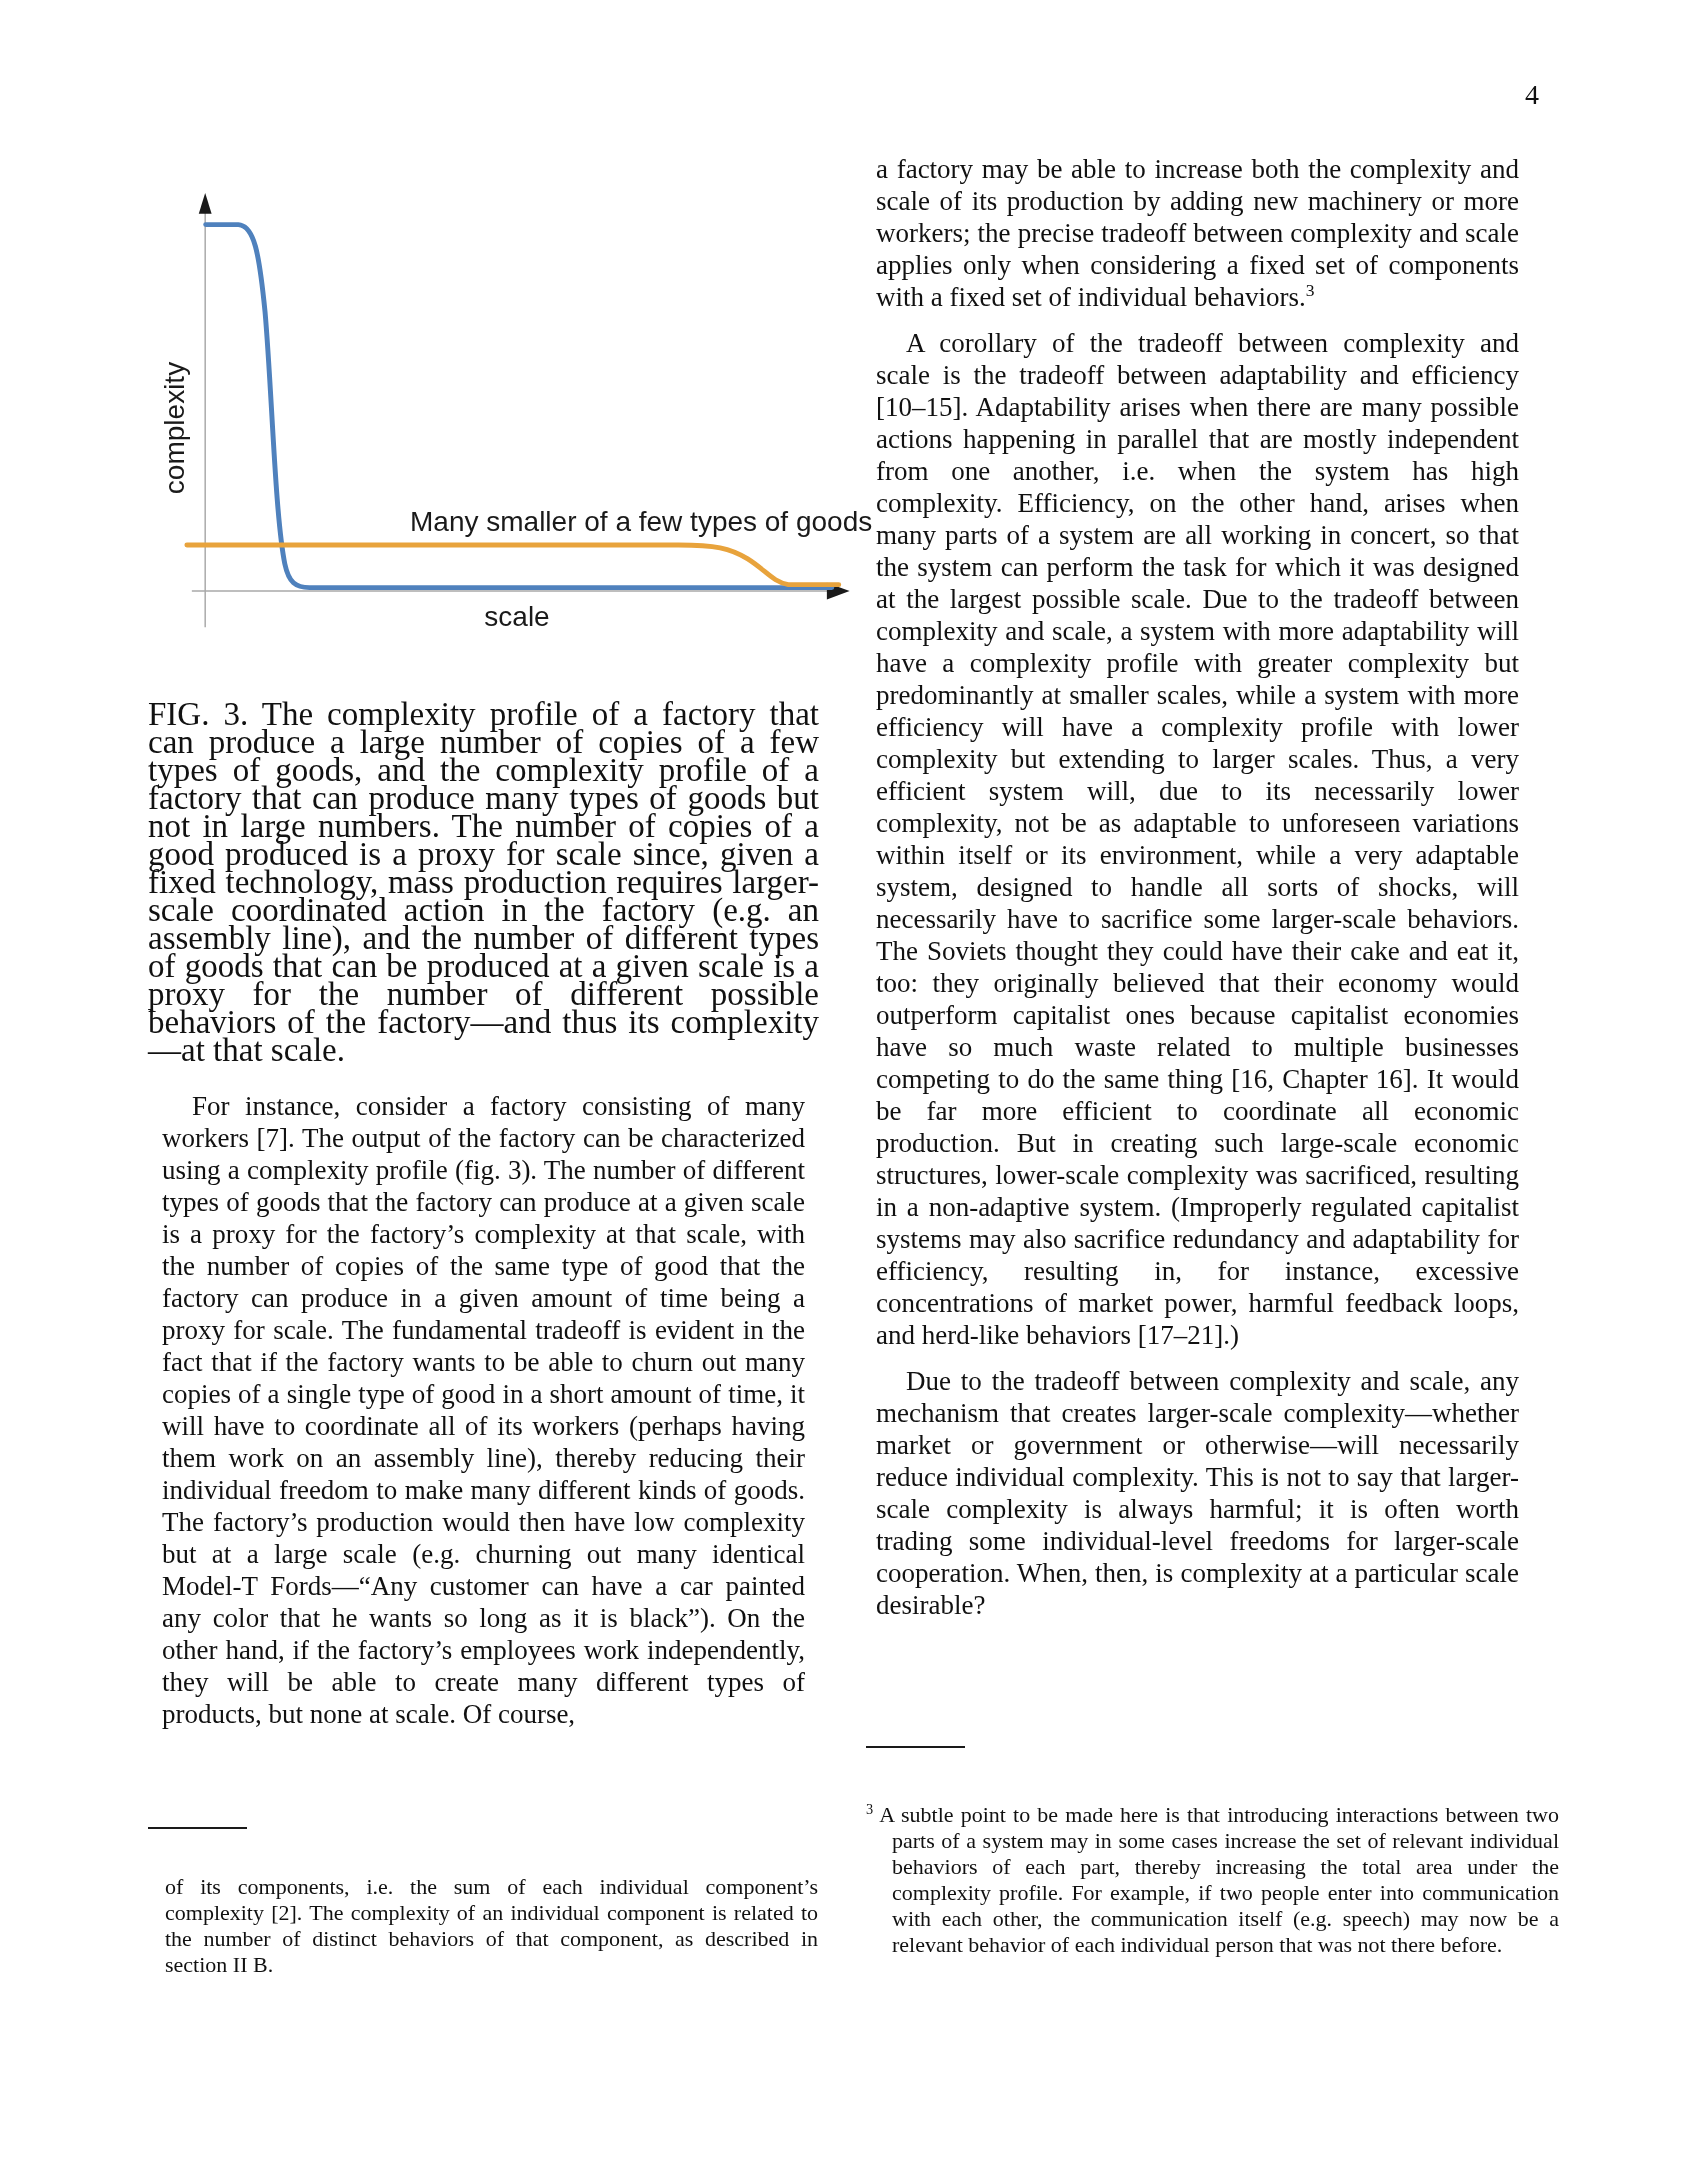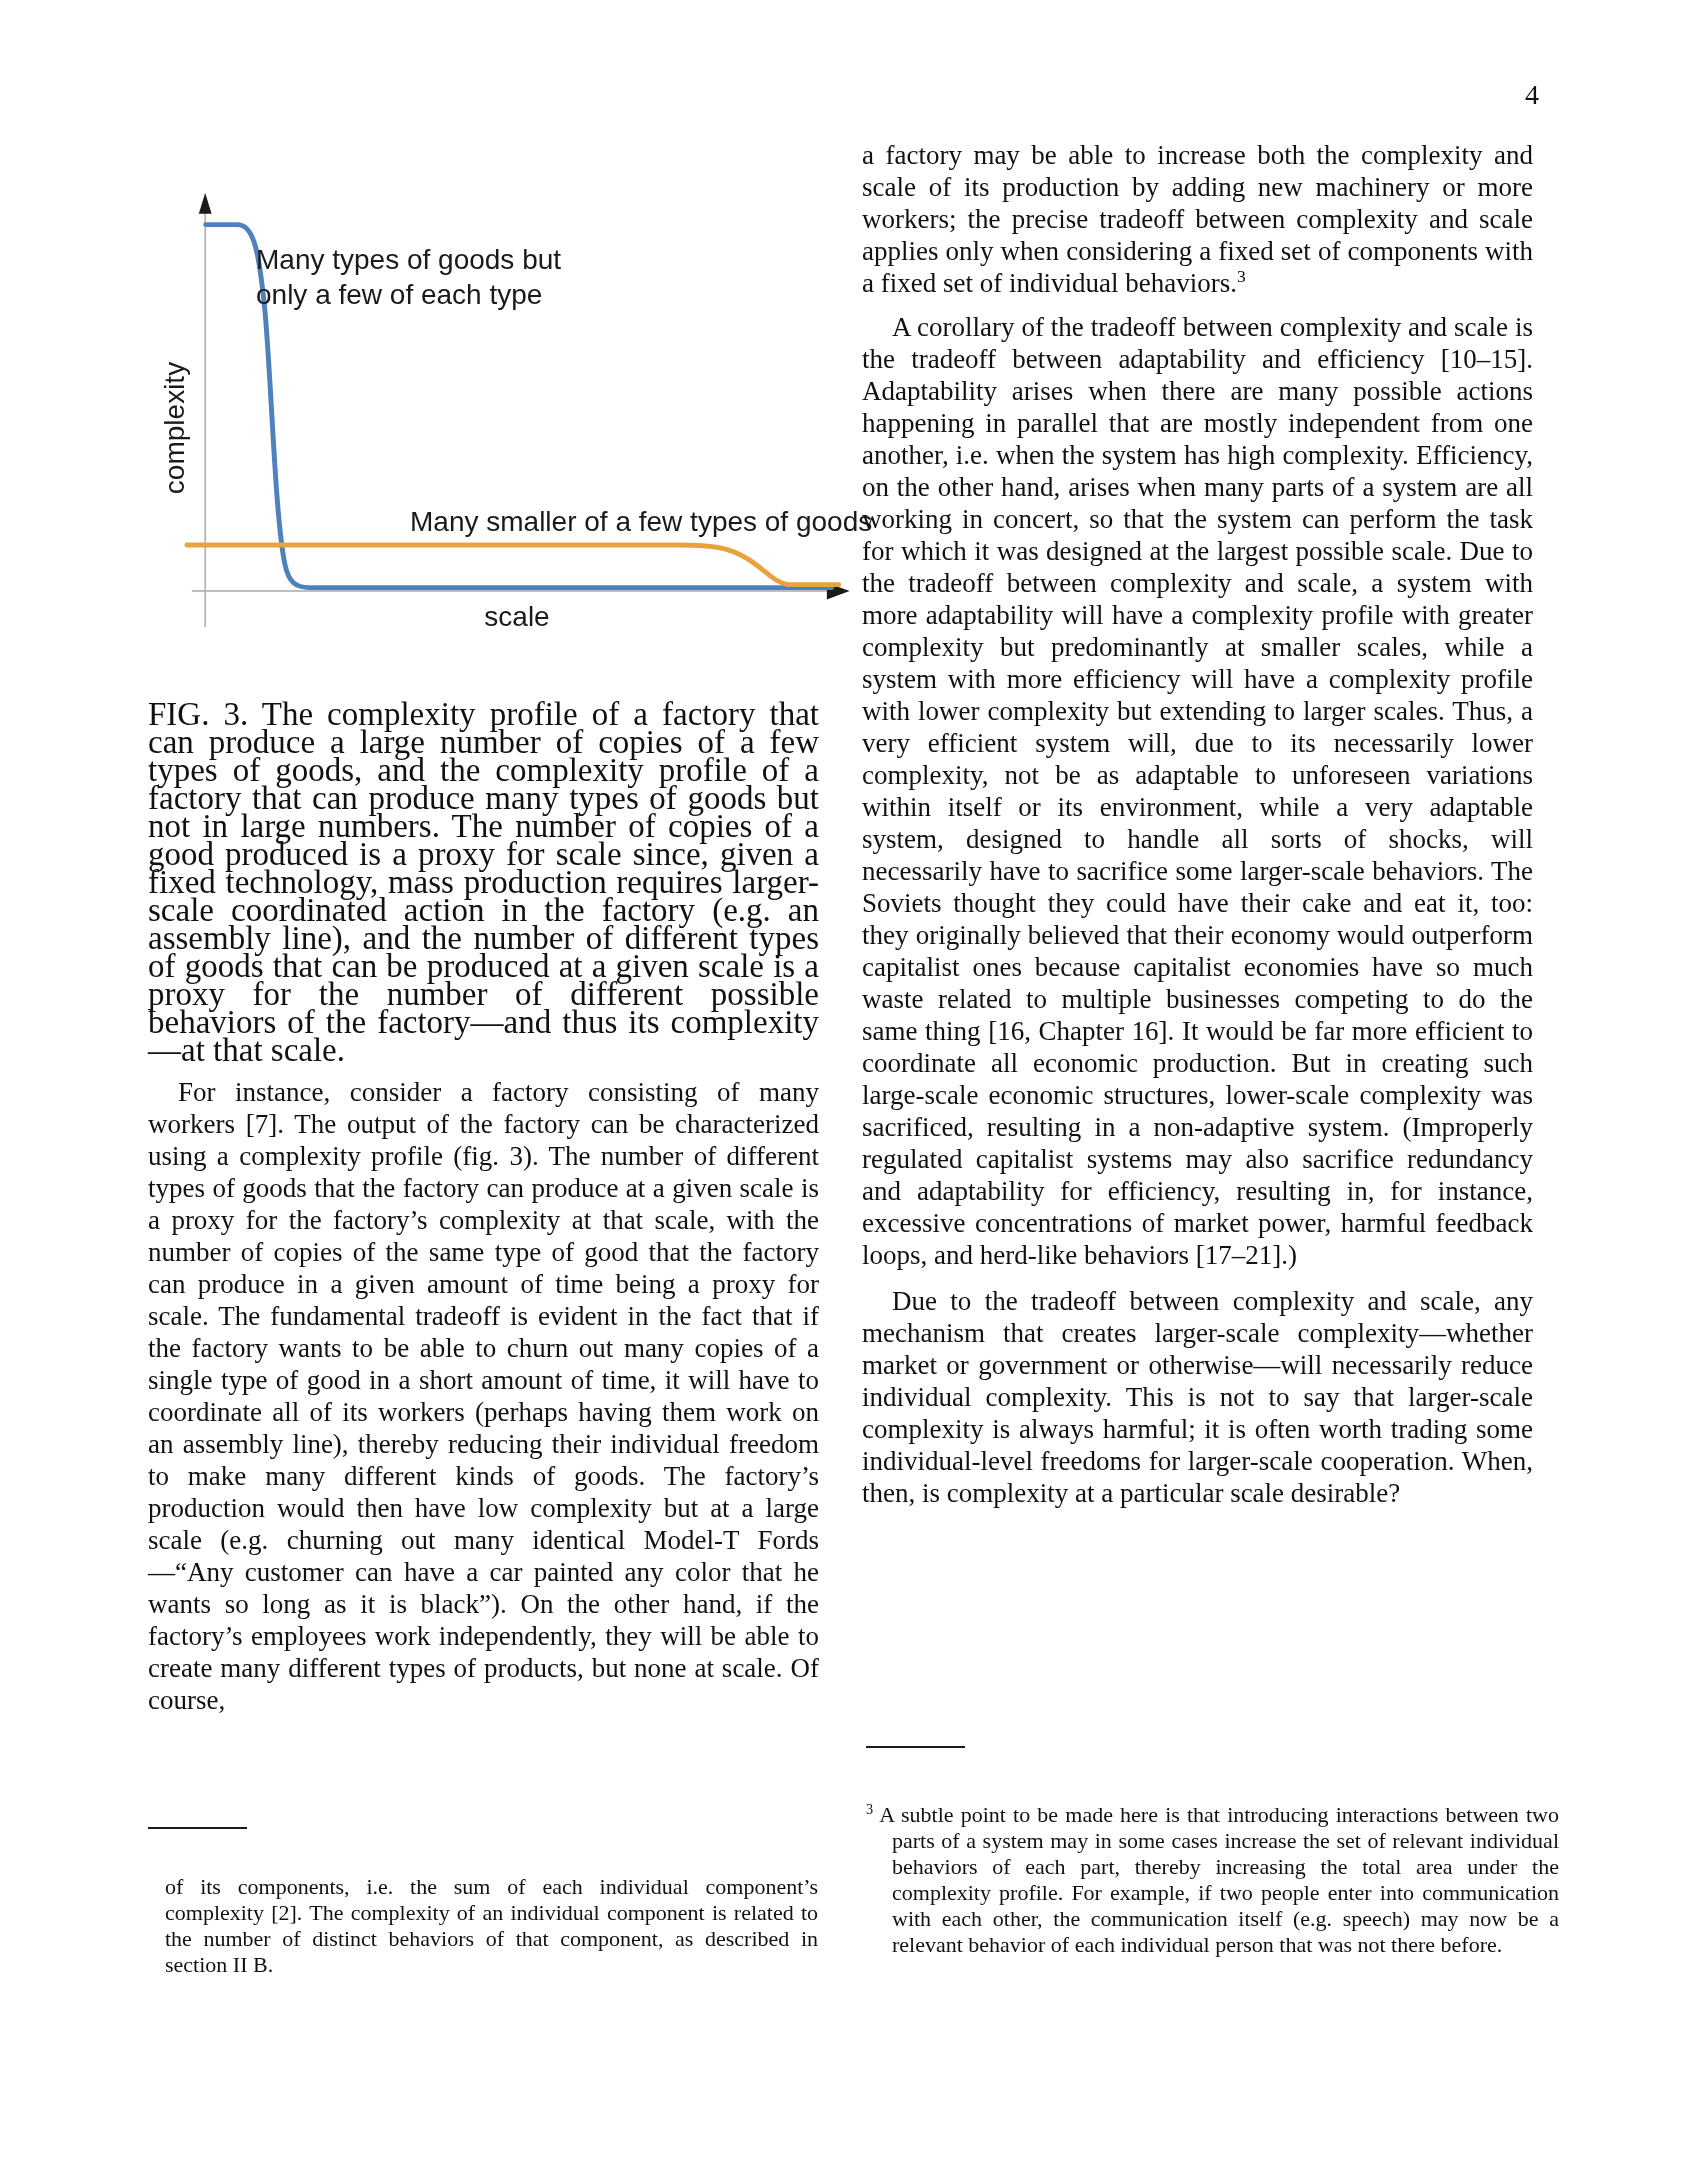--- a/index.html
+++ b/index.html
@@ -21,21 +21,21 @@
     left:46px; top:240px; font-size:28px;
     transform:translate(-50%,-50%) rotate(-90deg); transform-origin:center;
     white-space:nowrap;
   }
   .xlabel { left:388px; top:413px; font-size:28px; transform:translateX(-50%);text-align:center; }
   
   .caption {
     position:absolute; left:148px; top:700px; width:671px;
     font-size:33px; line-height:28px; text-align:justify;
   }
-  .body-col p { margin:0; text-align:justify; }
+  .body-col p { margin:14px; text-align:justify; }
   .body-col { font-size:27px; line-height:32px; }
   .left-body  { position:absolute; left:148px; top:1076px; width:671px; }
   .right-body { position:absolute; left:862px; top:139px;  width:671px; }
   .indent { text-indent:30px; }
   .gap-sm { margin-top:12px !important; }
   .gap-md { margin-top:14px !important; }
   sup { font-size:65%; line-height:0; vertical-align:baseline; position:relative; top:-0.55em; }
   .fnrule { position:absolute; width:99px; border-top:2px solid #1a1a1a; height:0; }
   .fnrule-left  { left:148px; top:1827px; }
   .fnrule-right { left:866px; top:1746px; }
@@ -63,22 +63,20 @@
       <line x1="193" y1="597.5" x2="838" y2="597.5" stroke-width="1.5" stroke="#a9a9a9"></line>
       <polygon points="200,216 206.5,195 213,216" fill="#1a1a1a"></polygon>
       <polygon points="835,589 858,597.5 835,606" fill="#1a1a1a"></polygon>
 
       <path d="M 207 227 L 240 227 C 256 228 261 255 267 315 C 274 395 277 520 287 570 C 291 589 298 594 312 594 L 840 594" fill="none" stroke-width="5" stroke-linecap="round" stroke="#4f81bd"></path>
 
       <path d="M 188 551 L 685 551 C 722 551 737 554 755 565 C 774 577 780 588 796 591 L 847 591" fill="none" stroke-width="5" stroke-linecap="round" stroke="#e8a33c"></path>
     </svg>
     <div class="fig-text ylabel">complexity</div>
     <div class="fig-text xlabel">scale</div>
-    <div class="fig-text ann-blue">Many types of goods but
-only a few of each type</div>
     <div class="fig-text ann-orange">Many smaller of a few types of goods</div>
   </figure>
 
   <div class="caption">FIG. 3.  The complexity profile of a factory that can produce a large number of copies of a few types of goods, and the complexity profile of a factory that can produce many types of goods but not in large numbers.  The number of copies of a good produced is a proxy for scale since, given a fixed technology, mass production requires larger-scale coordinated action in the factory (e.g. an assembly line), and the number of different types of goods that can be produced at a given scale is a proxy for the number of different possible behaviors of the factory—and thus its complexity—at that scale.</div>
 
   <div class="body-col left-body">
     <p class="indent">For instance, consider a factory consisting of many workers [7].  The output of the factory can be characterized using a complexity profile (fig. 3).  The number of different types of goods that the factory can produce at a given scale is a proxy for the factory’s complexity at that scale, with the number of copies of the same type of good that the factory can produce in a given amount of time being a proxy for scale.  The fundamental tradeoff is evident in the fact that if the factory wants to be able to churn out many copies of a single type of good in a short amount of time, it will have to coordinate all of its workers (perhaps having them work on an assembly line), thereby reducing their individual freedom to make many different kinds of goods.  The factory’s production would then have low complexity but at a large scale (e.g. churning out many identical Model-T Fords—“Any customer can have a car painted any color that he wants so long as it is black”).  On the other hand, if the factory’s employees work independently, they will be able to create many different types of products, but none at scale.  Of course,</p>
   </div>
 
   <div class="fnrule fnrule-left"></div>

